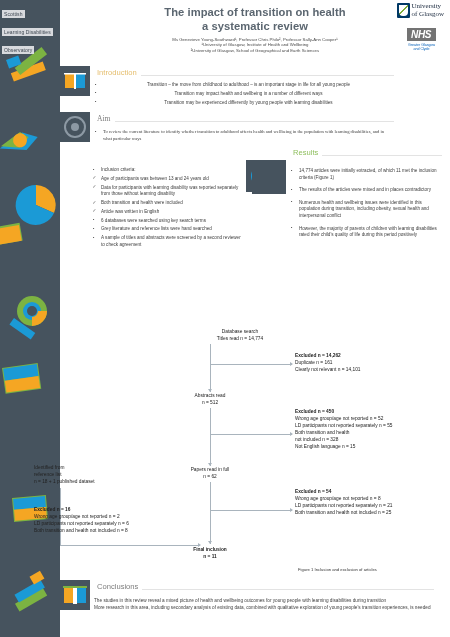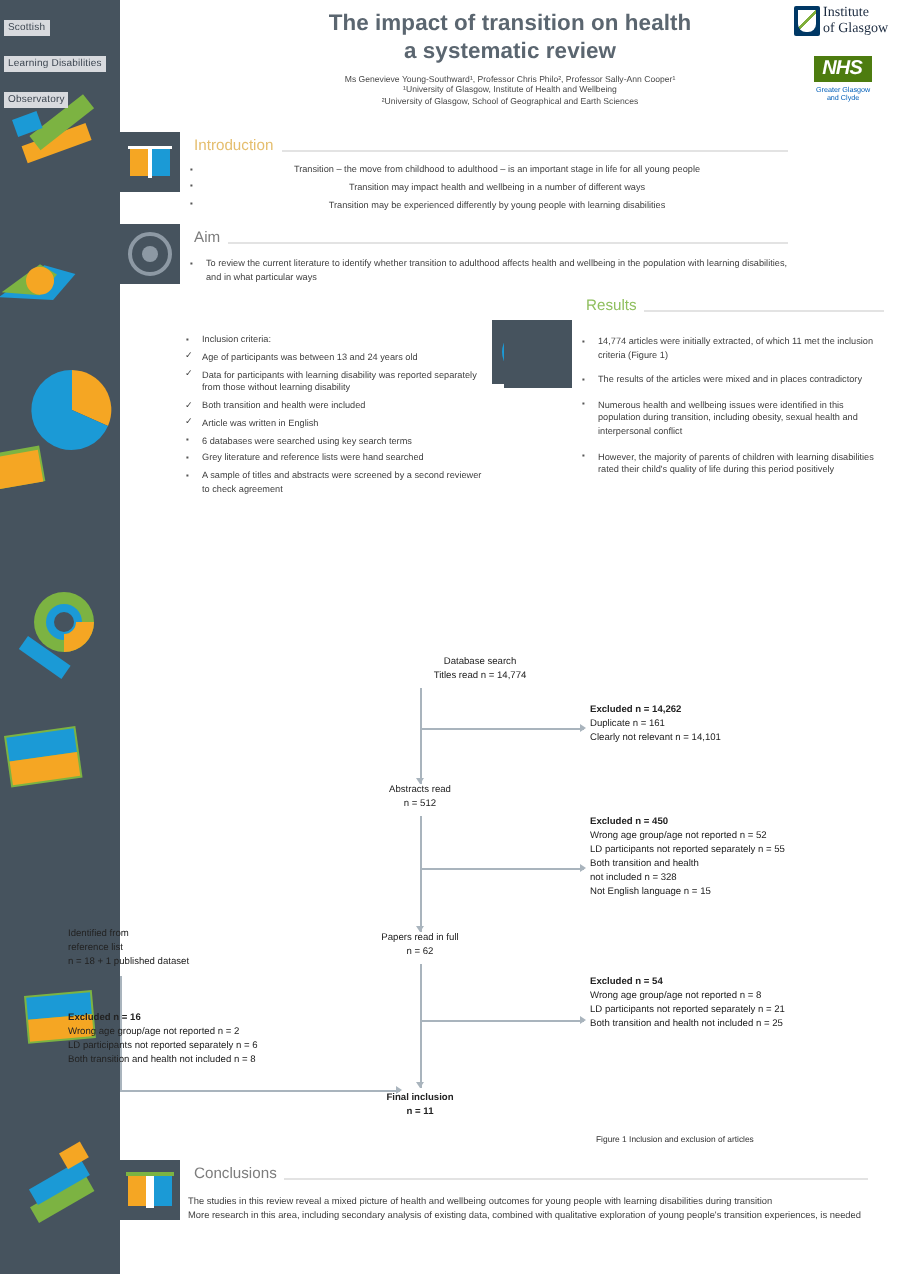--- a/index.html
+++ b/index.html
@@ -34,21 +34,21 @@
   }
   #uni-crest:after{
     content:""; position:absolute; left:2px; top:2px; width:9px; height:11px;
     background:
       linear-gradient(135deg, #ffffff 0 45%, #7fae3a 45% 55%, #ffffff 55% 100%);
     border-radius:0 0 4px 4px;
   }
   #uni-text { font-size:7px; line-height:7.5px; color:#1b2a3f; font-family:"Liberation Serif", serif; }
   #nhs-logo { position:absolute; right:14px; top:24px; text-align:center; }
   #nhs-box {
-    background:#4d7c0f; color:#fff; font-style:italic; font-weight:bold;
+    background:#737373; color:#fff; font-style:italic; font-weight:bold;
     font-size:10px; padding:1px 5px 1px 4px; letter-spacing:-.4px;
     font-family:"Liberation Sans", sans-serif; display:inline-block;
   }
   #nhs-sub { font-size:3.6px; color:#005eb8; line-height:4.2px; margin-top:1px; }
 
   
   #header { position:absolute; left:60px; top:0; width:390px; height:62px; }
   #title {
     text-align:center; color:#5b6670; font-size:11.2px; line-height:14px;
     font-weight:bold; padding-top:5px; letter-spacing:.05px;
@@ -171,21 +171,21 @@
   <div id="authors">
     <div>Ms Genevieve Young-Southward¹, Professor Chris Philo², Professor Sally-Ann Cooper¹</div>
     <div>¹University of Glasgow, Institute of Health and Wellbeing</div>
     <div>²University of Glasgow, School of Geographical and Earth Sciences</div>
   </div>
 </div>
 
 <div id="uni-logo">
   <div id="uni-crest"></div>
   <div id="uni-text">
-    <div>Institute</div>
+    <div>University</div>
     <div>of Glasgow</div>
   </div>
 </div>
 <div id="nhs-logo">
   <div id="nhs-box">NHS</div>
   <div id="nhs-sub">
     <div>Greater Glasgow</div>
     <div>and Clyde</div>
   </div>
 </div>
@@ -209,21 +209,21 @@
     <li>Transition may be experienced differently by young people with learning disabilities</li>
   </ul>
 </div>
 
 <div class="tile" style="left:60px; top:112px; width:30px; height:30px;">
   <svg width="30" height="30" viewBox="0 0 30 30">
     <circle cx="15" cy="15" r="10" fill="none" stroke="#8d99a4" stroke-width="2"></circle>
     <circle cx="15" cy="15" r="4" fill="#8d99a4"></circle>
   </svg>
 </div>
-<div style="position:absolute; left:94px; top:114px; width:300px;">
+<div style="position:absolute; left:94px; top:114px; width:300px;font-family:Liberation Serif, serif;">
   <div class="hdrow">
     <div class="hdtitle">Aim</div>
     <div class="hdrule"></div>
   </div>
   <ul class="b" style="margin-top:5px;">
     <li>To review the current literature to identify whether transition to adulthood affects health and wellbeing in the population with learning disabilities, and in what particular ways</li>
   </ul>
 </div>
 
 <div style="position:absolute; left:92px; top:160px; width:150px;">

